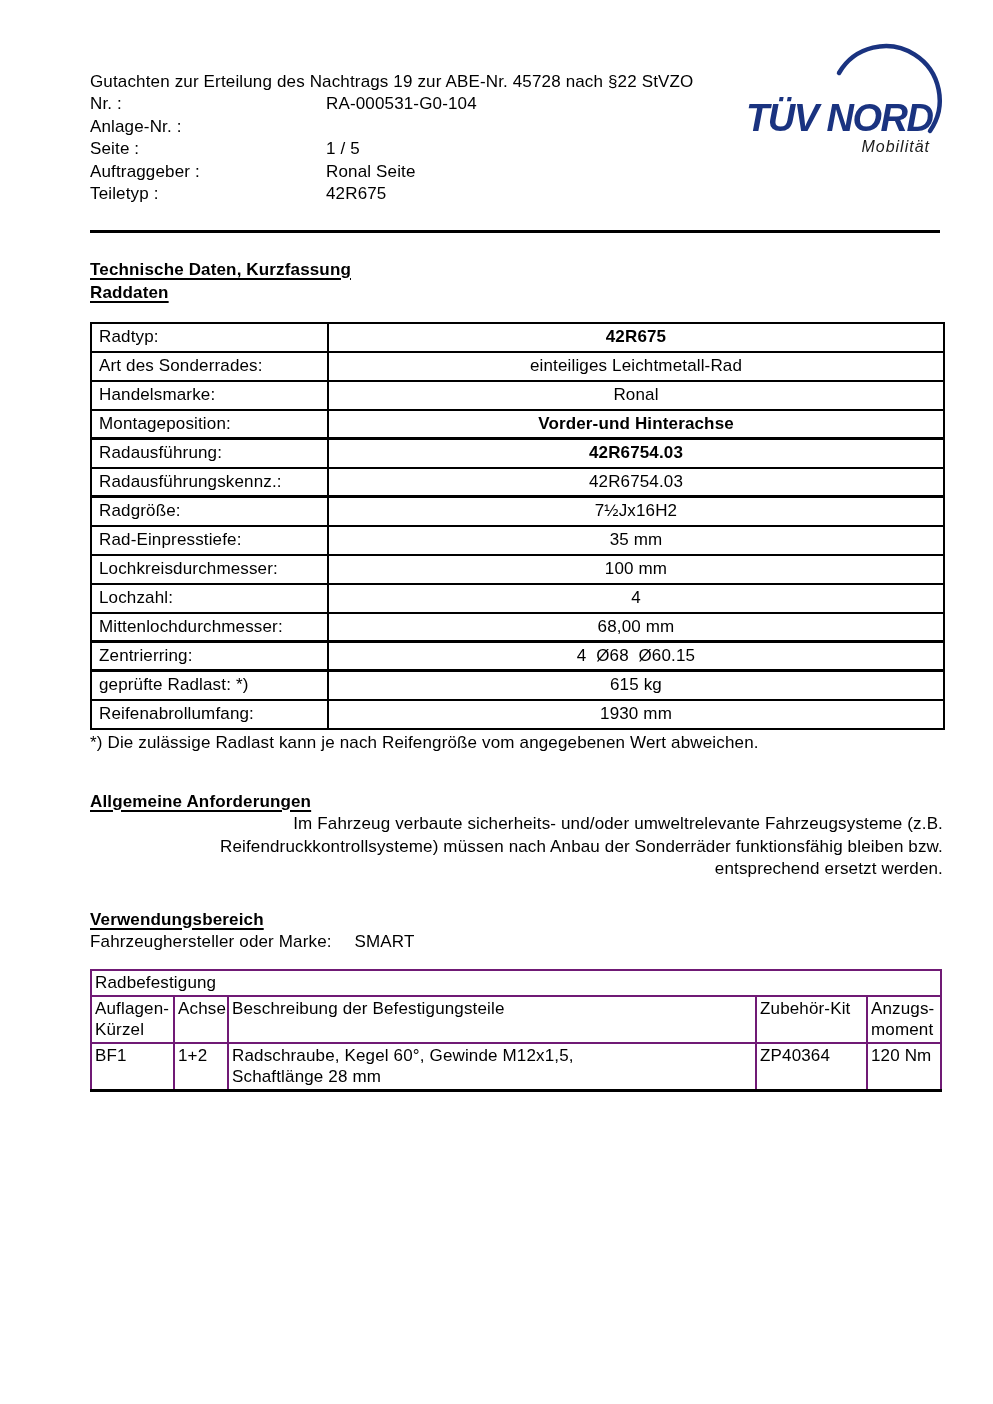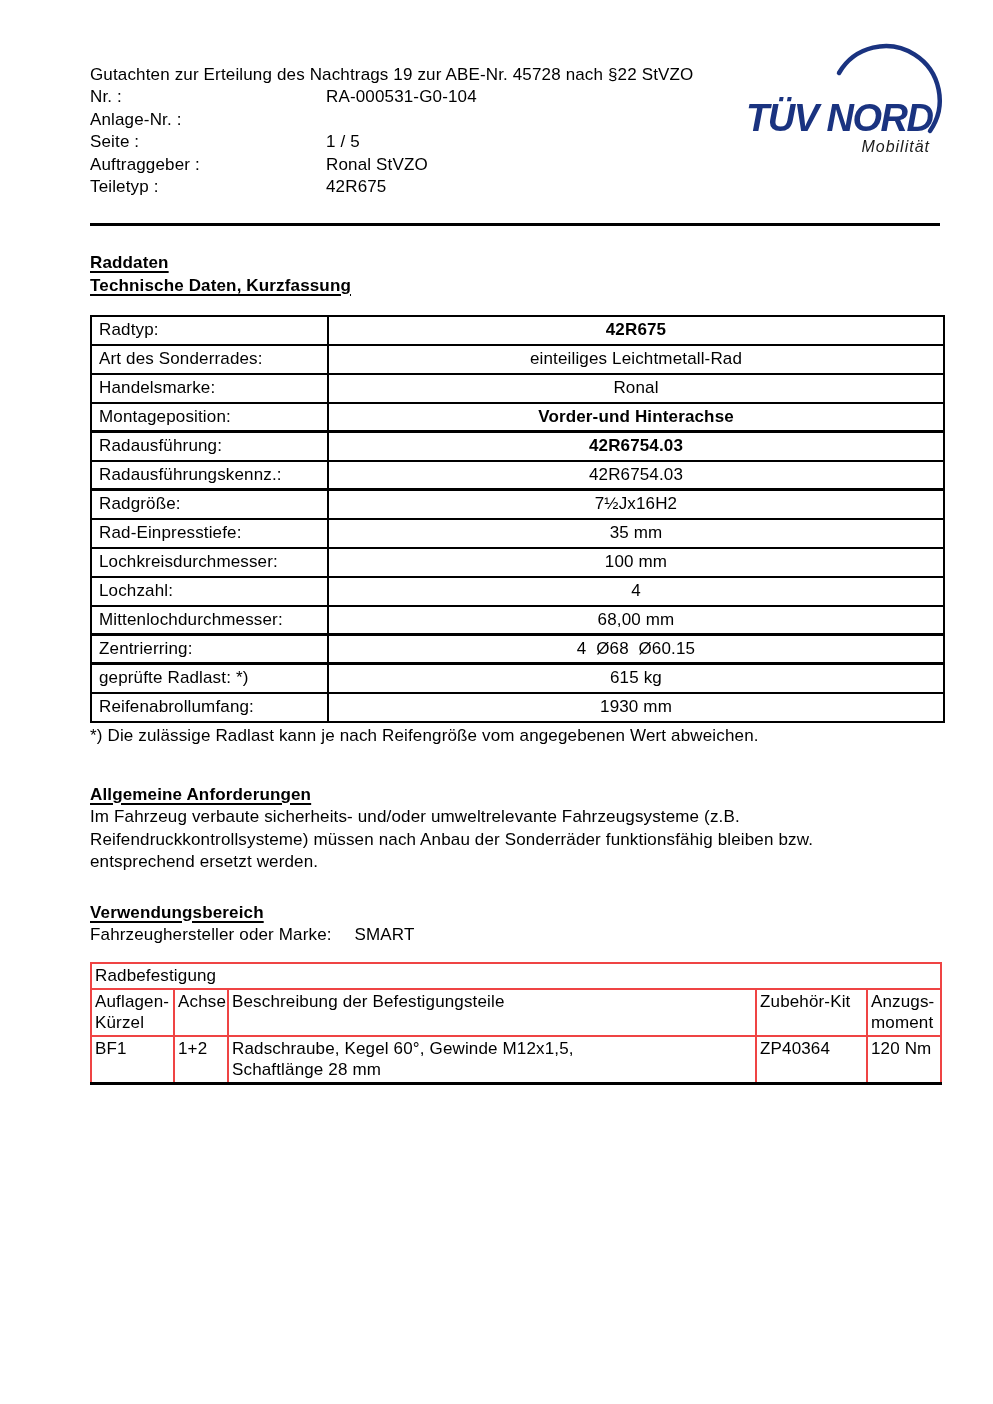--- a/index.html
+++ b/index.html
@@ -18,21 +18,21 @@
     position:absolute; left:6px; top:66px;
     font-size:38px; line-height:33px; font-weight:bold; font-style:italic;
     letter-spacing:-1.5px; white-space:nowrap;
   }
   .logo-division {
     position:absolute; right:25px; top:100px;
     font-style:italic; font-size:16px; letter-spacing:1px; color:#1a1a1a;
   }
 
   
-  .content { position:absolute; left:90px; top:63px; width:853px; }
+  .content { position:absolute; left:90px; top:70px; width:853px; }
 
   .doc-title { line-height:23px; white-space:nowrap; }
   .hdr-row { display:grid; grid-template-columns:236px 1fr; }
   .hdr-row > span { display:block; }
 
   .rule { border:none; border-top:3px solid #000; margin-top:24px; width:850px; }
 
   .sec-h {
     font-weight:bold; line-height:23px;
     text-decoration:underline; text-decoration-thickness:1.5px; text-underline-offset:3px;
@@ -46,27 +46,27 @@
   .rad-table col.c1 { width:237px; }
   .rad-table col.c2 { width:616px; }
   .rad-table td.lab { padding-left:7px; }
   .rad-table td.val { text-align:center; white-space:pre-wrap; }
   .rad-table td.b { font-weight:bold; }
   .rad-table tr.ge td { border-bottom-width:3px; }
 
   .footnote { margin-top:2px; }
 
   .mt-allg { margin-top:36px; }
-  .body-text { white-space:pre-line; }
+  .body-text { white-space:pre-line;text-align:right; }
   .mt-verw { margin-top:27px; }
   .marke-value { margin-left:18px; }
 
   
   .bef-table { margin-top:16px; width:850px; border:2px solid #000; border-bottom-width:3px; table-layout:fixed; }
-  .bef-table td { border:2px solid #ef4444; vertical-align:top; padding:1px 3px; line-height:21.5px; white-space:pre-line; }
+  .bef-table td { border:2px solid #701a75; vertical-align:top; padding:1px 3px; line-height:21.5px; white-space:pre-line; }
   .bef-table col.b1 { width:83px; }
   .bef-table col.b2 { width:54px; }
   .bef-table col.b3 { width:528px; }
   .bef-table col.b4 { width:111px; }
   .bef-table col.b5 { width:74px; }
   .bef-table td.bef-title { height:24px; }
   .bef-table tr.hrow td { height:44px; }
   .bef-table tr.drow td { height:47px; }
 </style>
 </head>
@@ -92,33 +92,33 @@
       </div>
       <div class="hdr-row">
         <span>Anlage-Nr. :</span>
       </div>
       <div class="hdr-row">
         <span>Seite :</span>
         <span>1 / 5</span>
       </div>
       <div class="hdr-row">
         <span>Auftraggeber :</span>
-        <span>Ronal StVZO</span>
+        <span>Ronal Seite</span>
       </div>
       <div class="hdr-row">
         <span>Teiletyp :</span>
         <span>42R675</span>
       </div>
     </div>
 
     <hr class="rule">
 
     <div class="sec-wrap">
+      <div class="sec-h">Technische Daten, Kurzfassung</div>
       <div class="sec-h">Raddaten</div>
-      <div class="sec-h">Technische Daten, Kurzfassung</div>
     </div>
 
     <table class="rad-table">
       <colgroup>
           <col class="c1">
           <col class="c2">
         </colgroup>
       <tbody>
         <tr>
           <td class="lab">Radtyp:</td>

